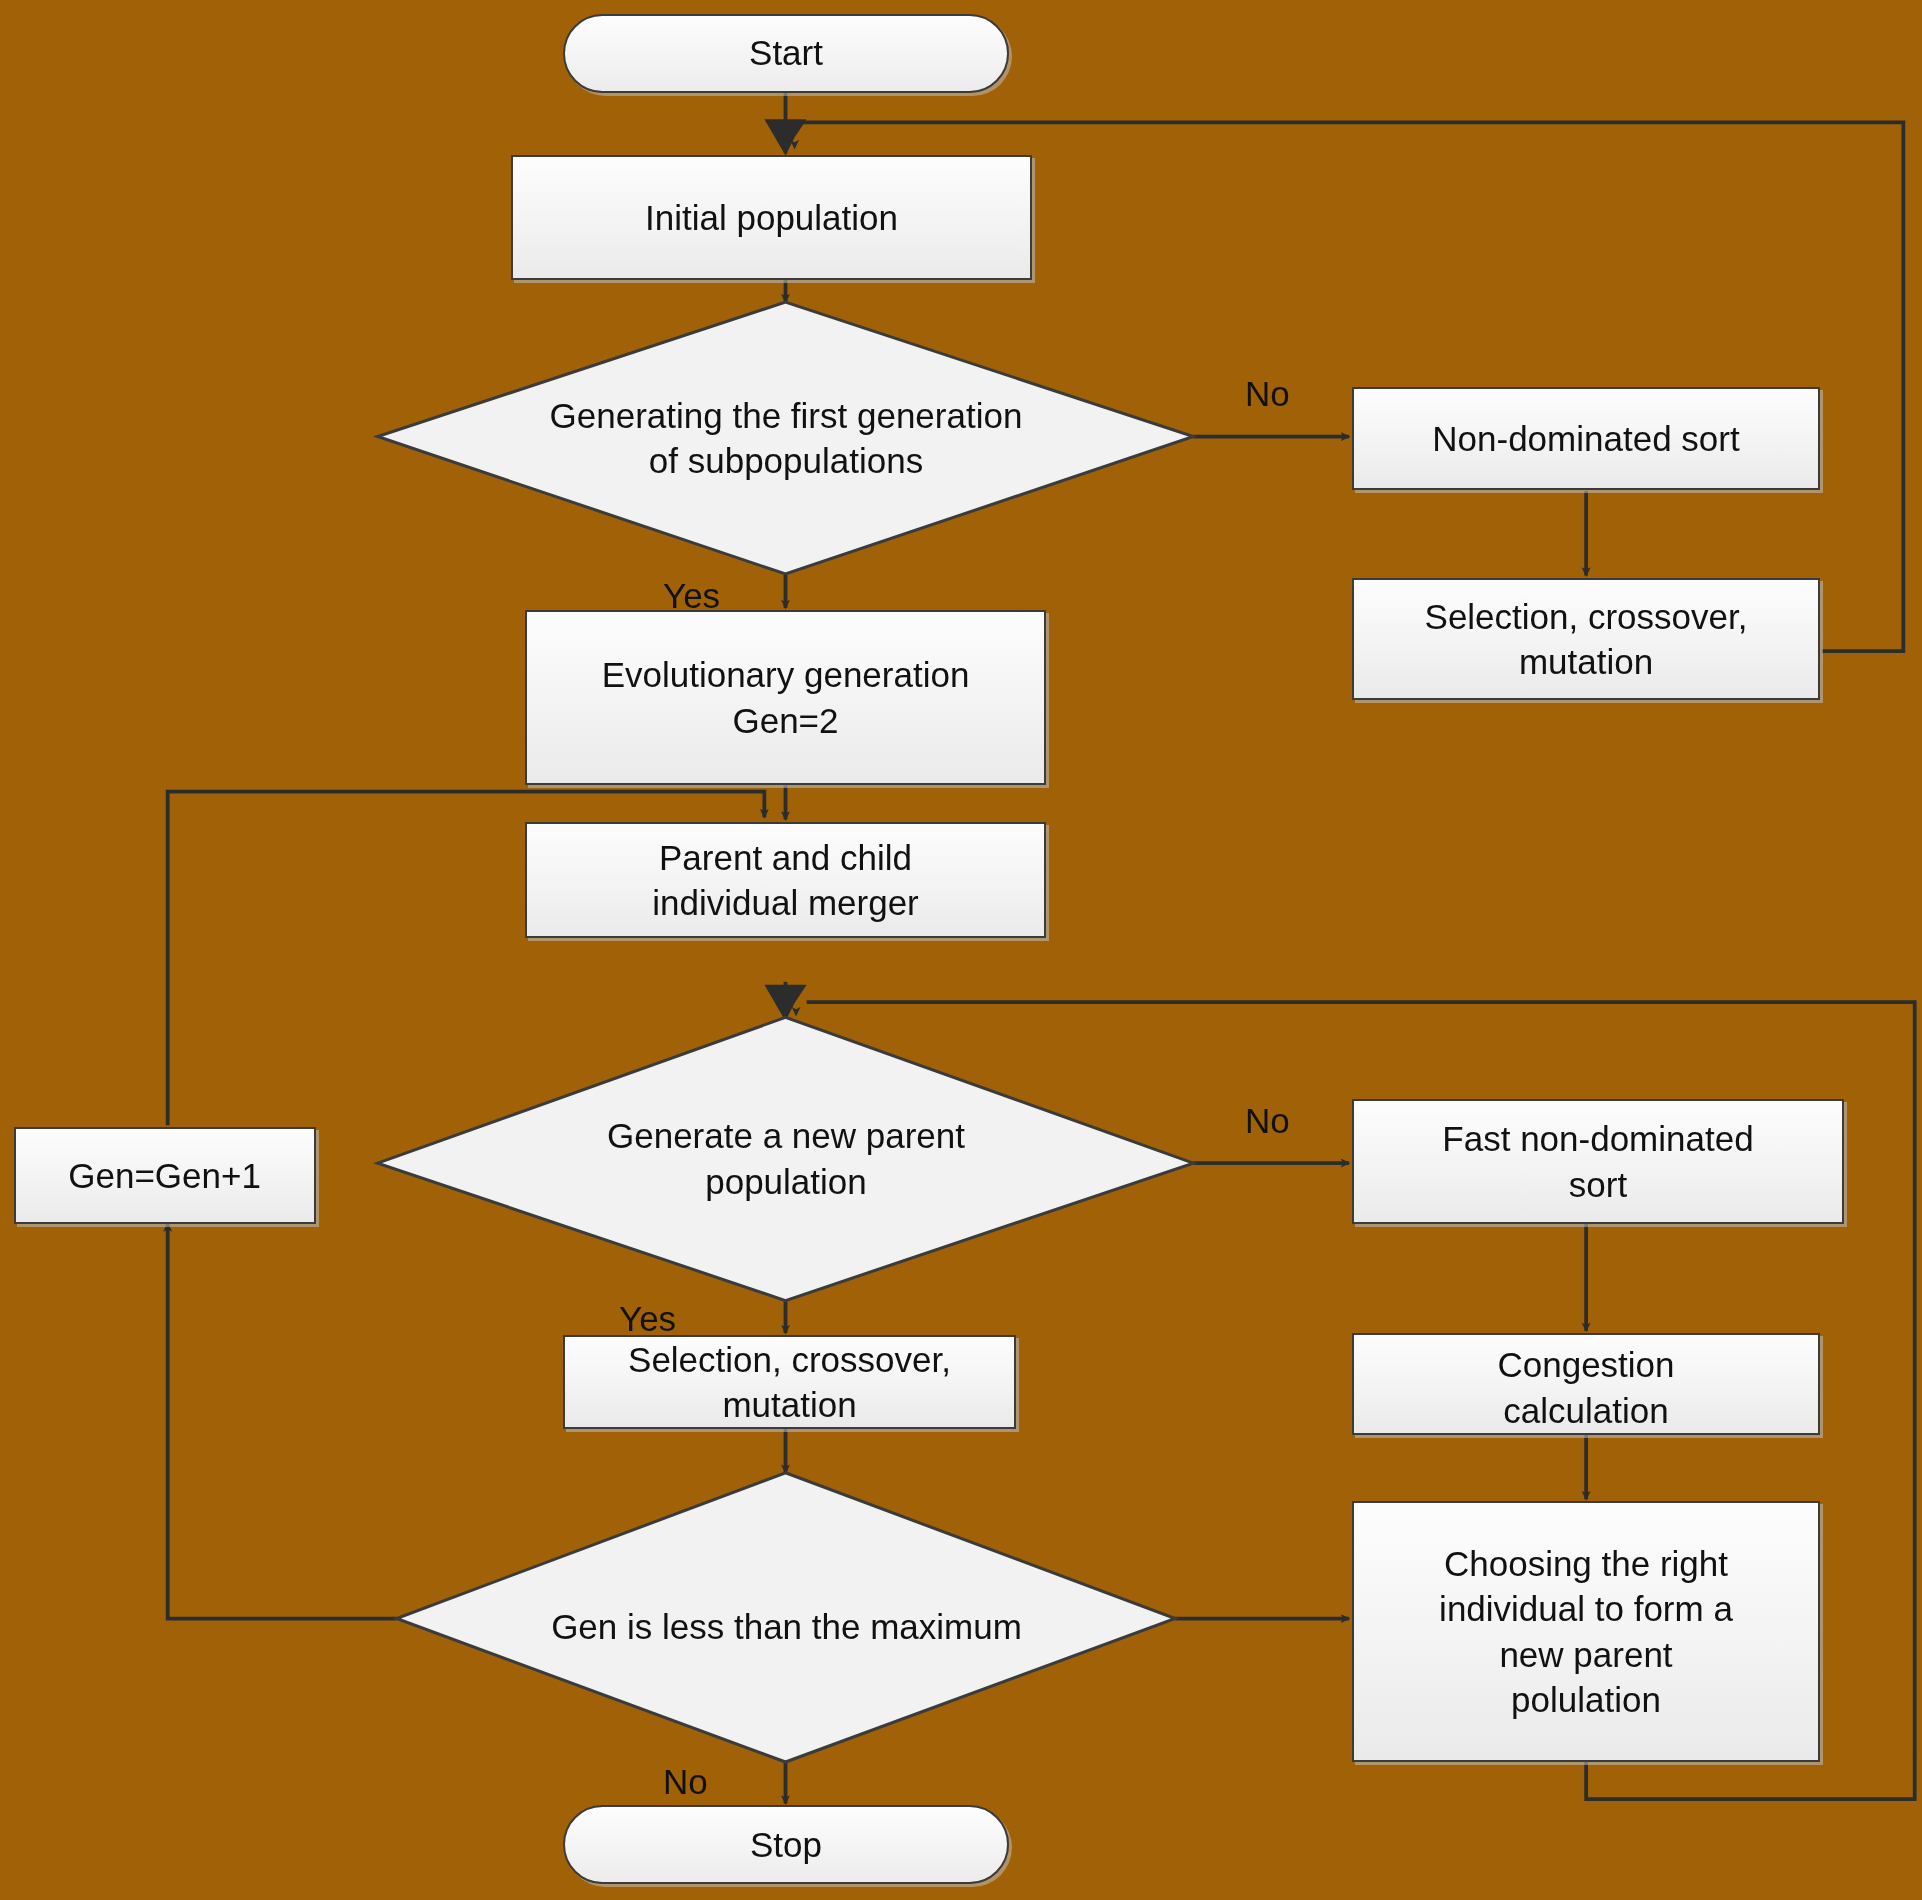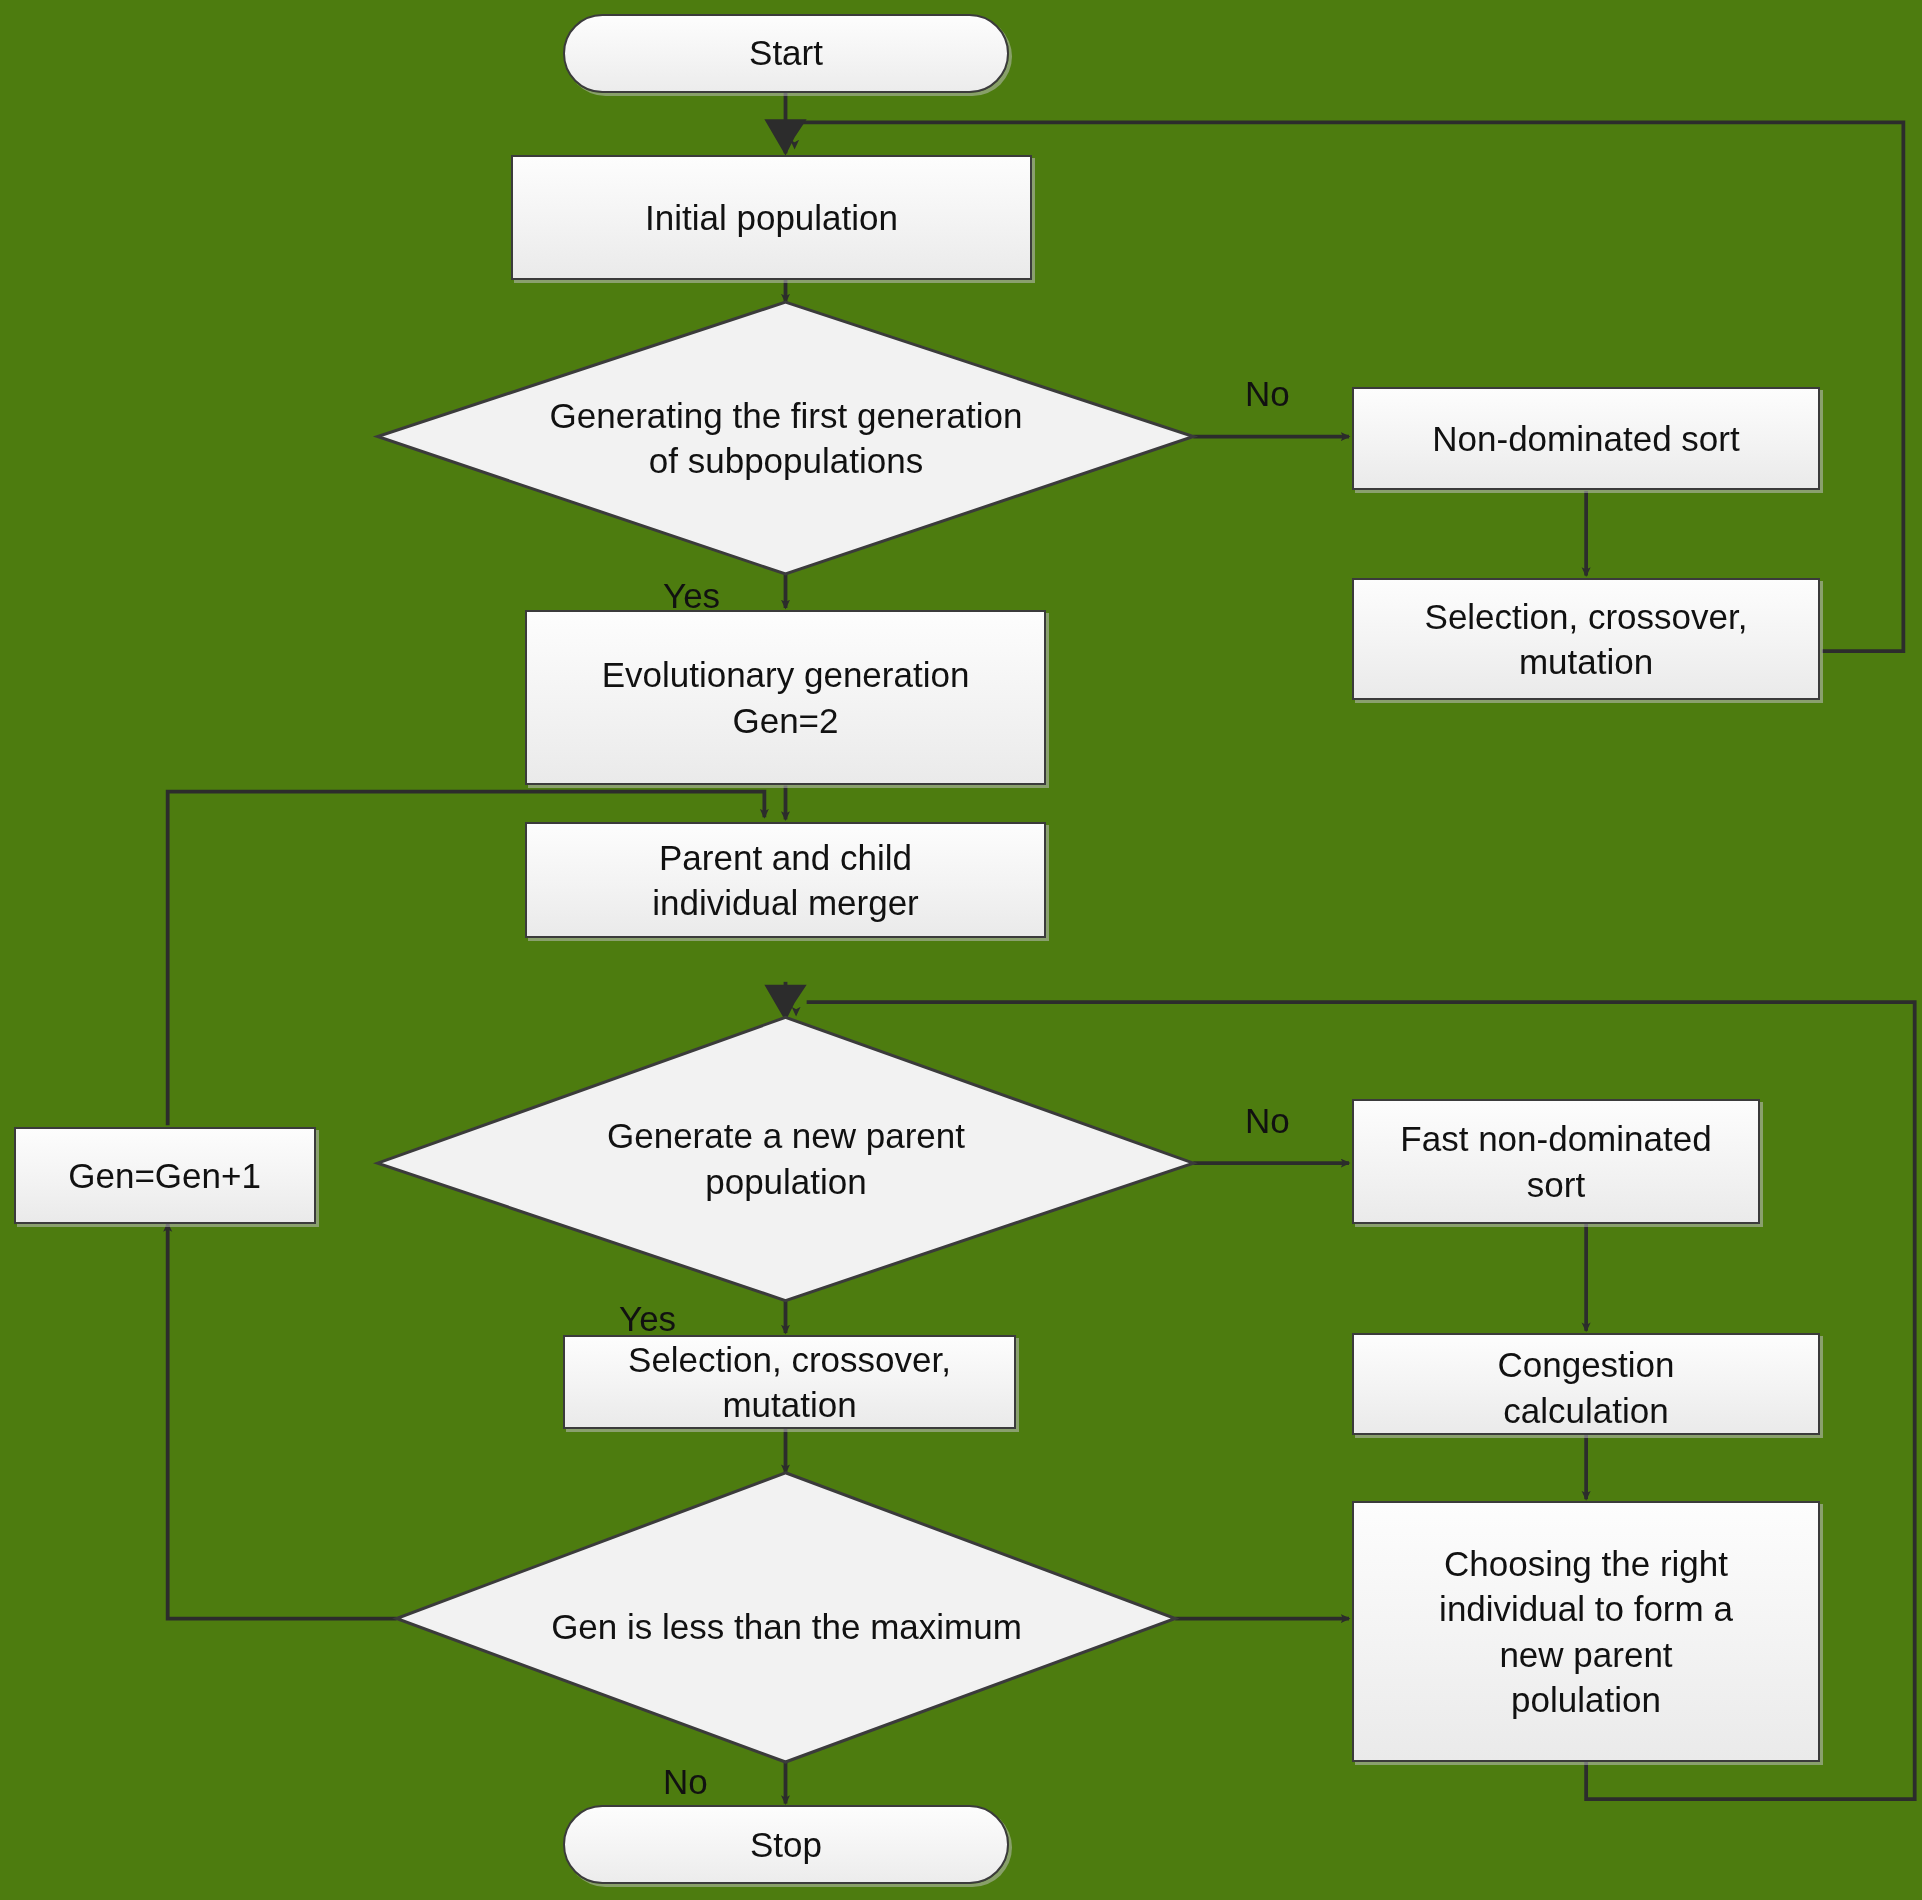--- a/index.html
+++ b/index.html
@@ -7,21 +7,21 @@
     padding: 0;
     background: #ffffff;
   }
   body {
     font-family: "Liberation Sans", sans-serif;
   }
   #canvas {
     position: relative;
     width: 1923px;
     height: 1901px;
-    background: #4d7c0f;
+    background: #a16207;
     overflow: hidden;
   }
   #edges {
     position: absolute;
     left: 0;
     top: 0;
     width: 1923px;
     height: 1901px;
     pointer-events: none;
   }
@@ -173,21 +173,21 @@
     <span>Gen=Gen+1</span>
   </div>
 
   <div class="node decision f47" style="left:378px; top:1017px; width:816px; height:283px;">
     <div class="dia-text">
       <div>Generate a new parent</div>
       <div>population</div>
     </div>
   </div>
 
-  <div class="node proc f47" style="left:1352px; top:1099px; width:408px; height:125px;justify-content:center;">
+  <div class="node proc f47" style="left:1352px; top:1099px; width:492px; height:125px;justify-content:center;">
     <div>
       <div>Fast non-dominated</div>
       <div>sort</div>
     </div>
   </div>
 
   <div class="node proc f47" style="left:1352px; top:1333px; width:468px; height:102px;align-items:flex-end;">
     <div>
       <div>Congestion</div>
       <div>calculation</div>

